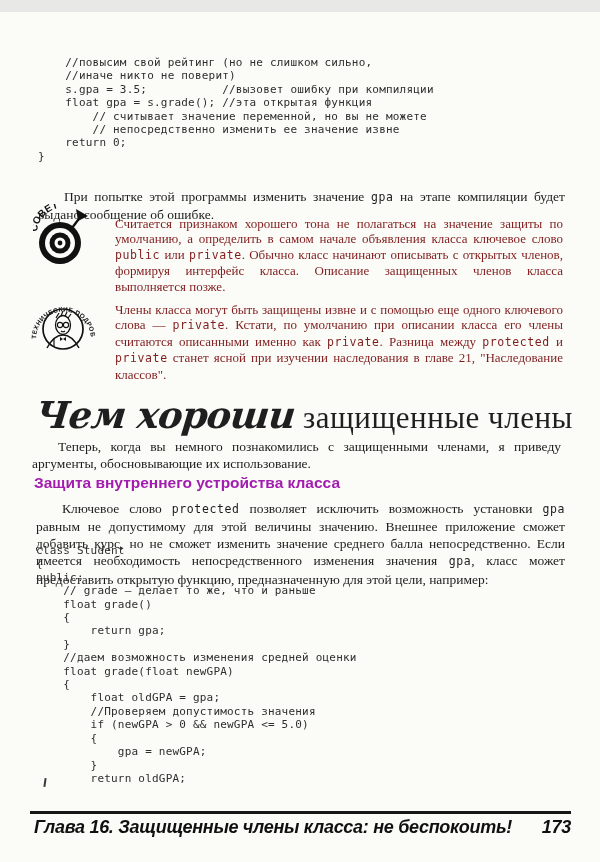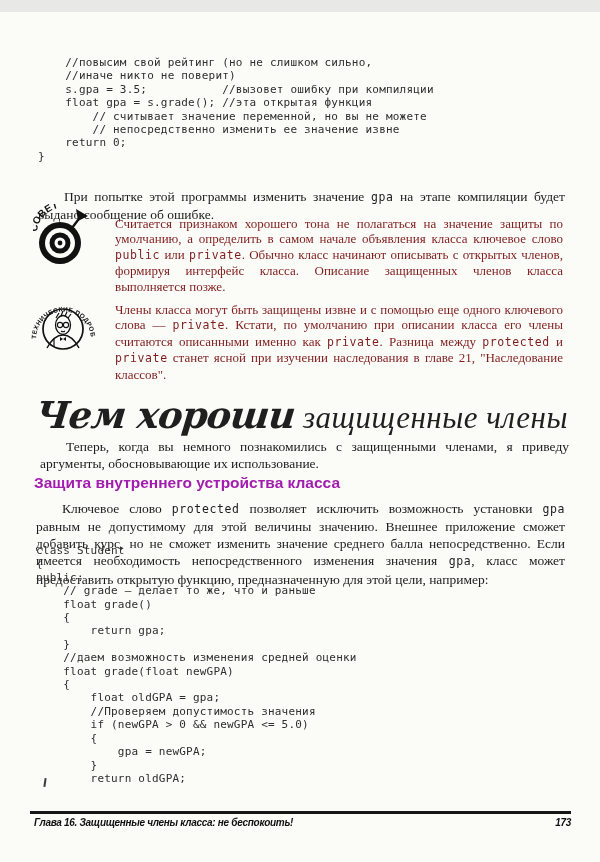--- a/index.html
+++ b/index.html
@@ -48,37 +48,37 @@
   }
   .heading{position:absolute;left:36px;top:360px;white-space:nowrap;}
   .heading-script{
     font-family:"DejaVu Serif",serif;
     font-style:italic;font-weight:bold;
     font-size:37px;letter-spacing:-1px;
     transform:skewX(-6deg);display:inline-block;
   }
   .heading-rest{
     font-family:"Liberation Serif",serif;
-    font-style:italic;font-weight:normal;
+    font-weight:normal;
     font-size:31px;letter-spacing:0.5px;
   }
-  .p-intro{position:absolute;left:40px;top:412px;width:529px;text-indent:26px;}
+  .p-intro{position:absolute;left:32px;top:412px;width:529px;text-indent:26px;}
   .subheading{
     position:absolute;left:34px;top:449px;
     font-family:"Liberation Sans",sans-serif;
     font-weight:bold;font-size:15.5px;color:#a21caf;
   }
   .p-body{position:absolute;left:36px;top:474px;width:529px;text-indent:26px;}
   .footer-rule{position:absolute;left:30px;top:799px;width:541px;height:2.5px;background:#161616;}
   .footer{
     position:absolute;left:34px;top:805px;width:537px;
     display:flex;justify-content:space-between;align-items:baseline;
     font-family:"Liberation Sans",sans-serif;
     font-weight:bold;font-style:italic;
-    font-size:10px;color:#101010;letter-spacing:-0.3px;
+    font-size:18px;color:#101010;letter-spacing:-0.3px;
   }
   .artifact{position:absolute;background:#3a3a3a;}
   .artifact-1{left:44px;top:766px;width:2px;height:9px;transform:rotate(8deg);}
   svg text{fill:#111;}
 </style>
 </head>
 <body>
 
 <div class="page">
 

